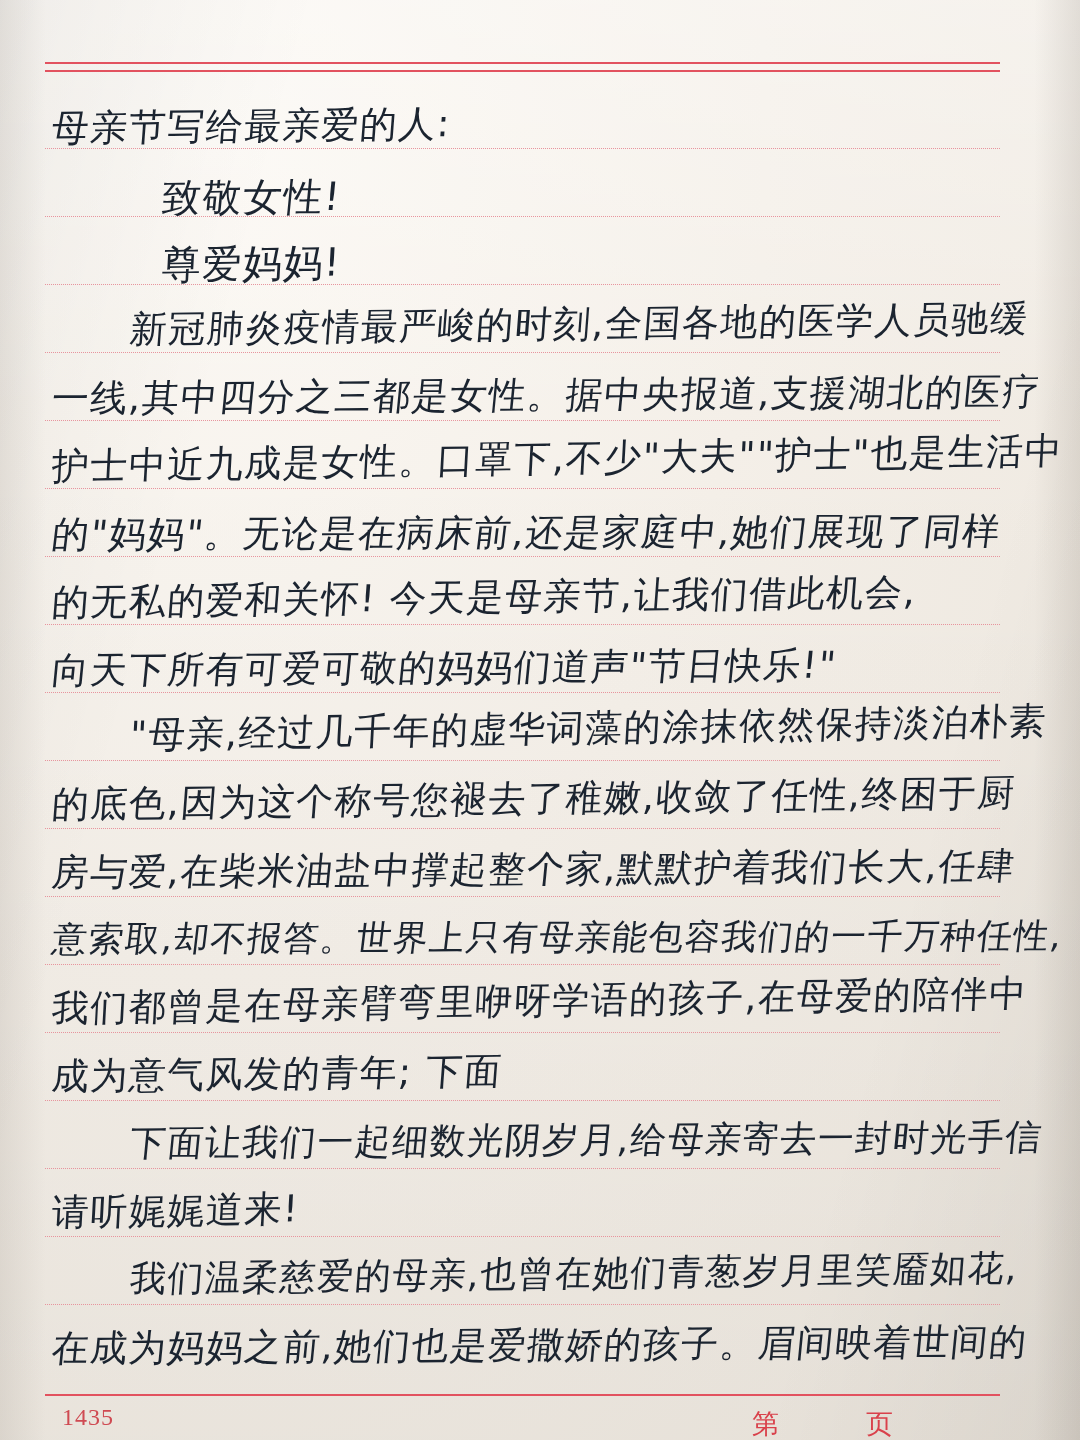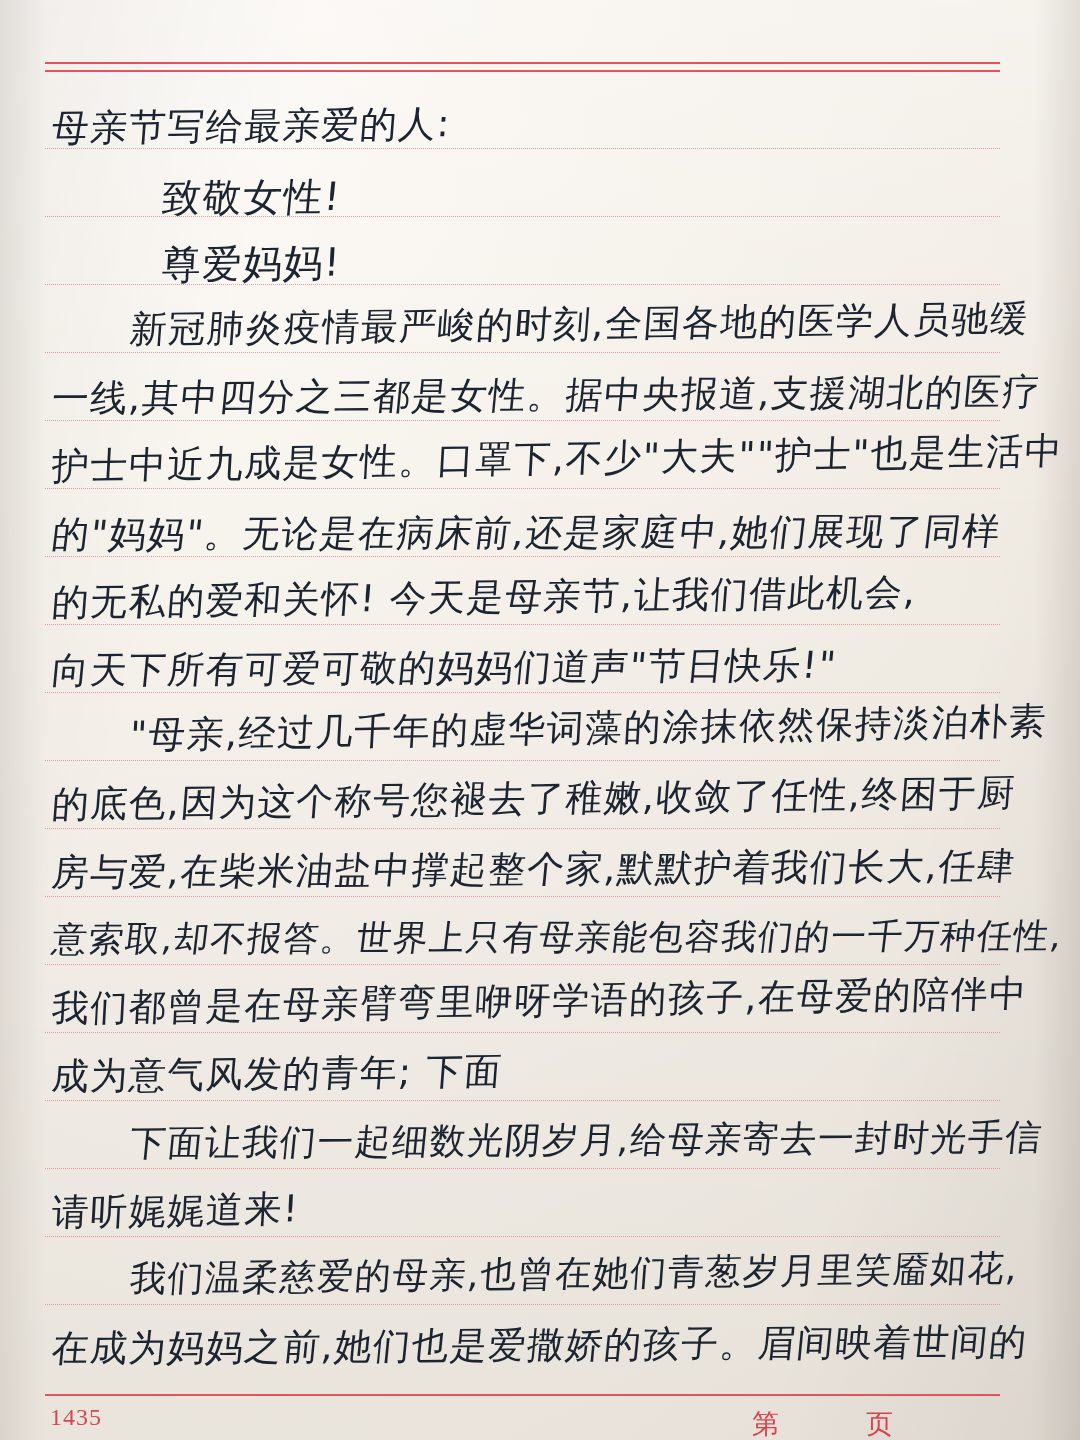--- a/index.html
+++ b/index.html
@@ -92,21 +92,21 @@
   
   #footer {
     position: absolute;
     left: 0;
     top: 1400px;
     width: 1080px;
     height: 40px;
   }
   .page-number-left {
     position: absolute;
-    left: 50px;
+    left: 62px;
     top: 4px;
     color: #cf4a52;
     font-size: 24px;
     font-family: "Liberation Serif", serif;
     letter-spacing: 1px;
   }
   .page-label-di {
     position: absolute;
     left: 752px;
     top: 6px;

